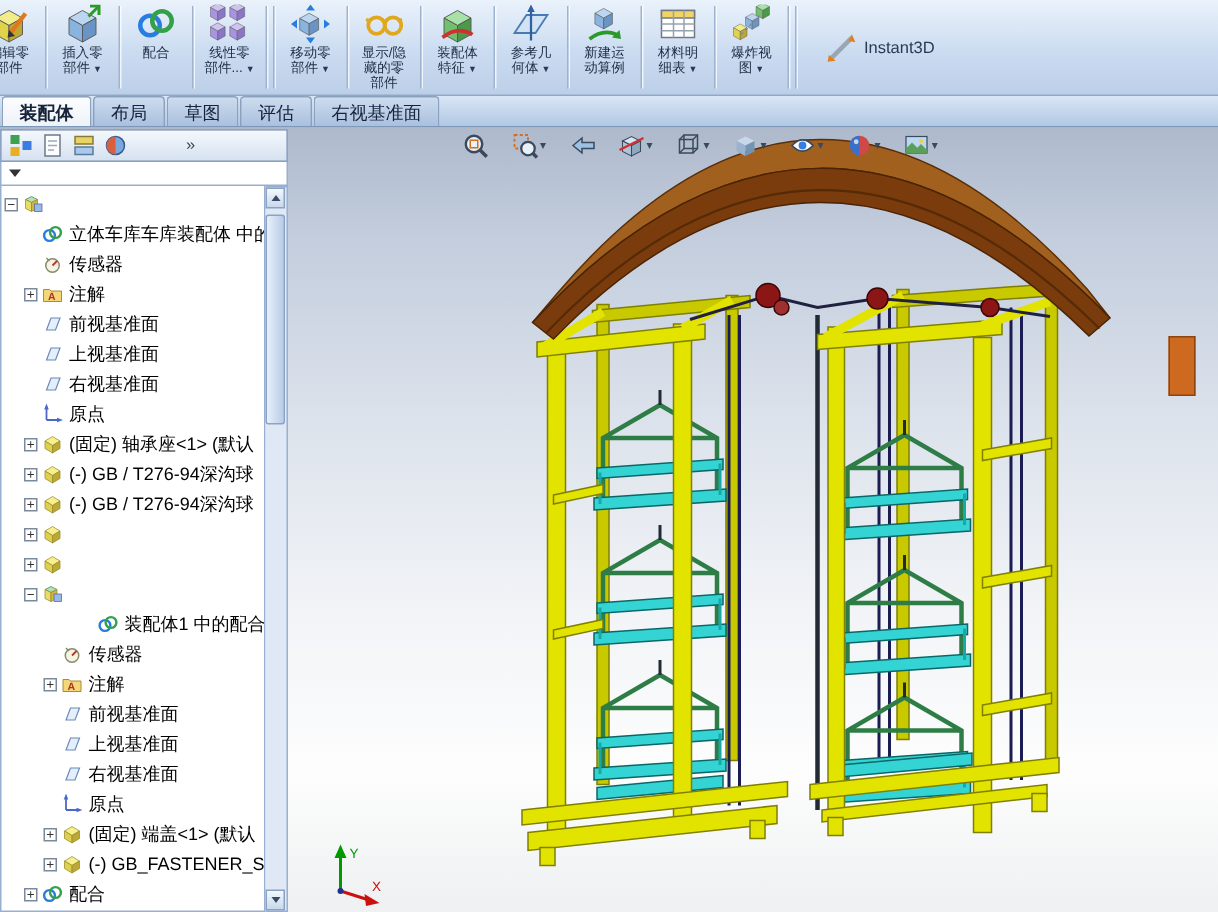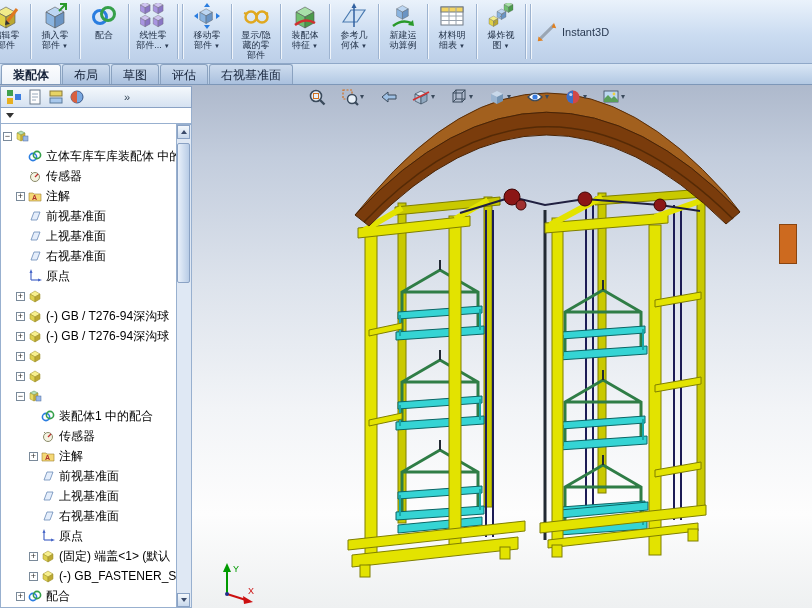--- a/index.html
+++ b/index.html
@@ -11,21 +11,21 @@
     background:linear-gradient(#eaf2fb,#cbdcf1 55%,#bccfe8);
     border-bottom:1px solid #8fa8c8;display:flex;align-items:stretch;overflow:hidden}
   .tb-btn{display:flex;flex-direction:column;align-items:center;justify-content:flex-start;
     padding:3px 3px 0;min-width:44px;cursor:default}
   .tb-btn.clipped{margin-left:-16px}
   .tb-btn .ticon{width:26px;height:26px;flex:0 0 26px}
   .tb-btn .ticon svg{width:26px;height:26px;display:block}
   .tb-btn .tlabel{font-size:9px;line-height:10px;color:#1d2c42;text-align:center;margin-top:1px}
   .tdd{font-size:6px;color:#2a3a52;margin-left:2px}
   .tb-sep{width:1px;background:#9db3d0;box-shadow:1px 0 0 rgba(255,255,255,.75);margin:4px 2px}
-  .tb-btn.wide{flex-direction:row;align-items:center;gap:5px;padding:0 4px}
+  .tb-btn.wide{flex-direction:row;align-items:center;gap:5px;padding:0 18px}
   .tb-btn.wide .tlabel{font-size:11px;color:#2a3a52}
   .tb-btn.wide .ticon{width:20px;height:20px;flex:0 0 20px}
   .tb-btn.wide .ticon svg{width:20px;height:20px}
 
   
   .tabbar{position:absolute;top:64px;left:0;width:812px;height:21px;
     background:linear-gradient(#d9e6f5,#b2c8e3);border-bottom:1px solid #7d97b8;
     display:flex;align-items:flex-end;padding-left:1px}
   .tab{font-size:12px;color:#16233a;padding:2px 11px 3px;height:20px;
     border:1px solid #8aa2c0;border-bottom:none;border-radius:3px 3px 0 0;
@@ -606,20 +606,21 @@
         </div>
         <div class="trow" style="padding-left: 15px;">
           <span class="texp">+</span>
           <span class="ticn">
             <svg viewBox="0 0 14 14">
               <polygon points="2,5 7,2 12,5 7,8" fill="#f7ef8e" stroke="#9a8c2a" stroke-width="0.5"></polygon>
               <polygon points="2,5 7,8 7,13 2,10" fill="#ded04e" stroke="#9a8c2a" stroke-width="0.5"></polygon>
               <polygon points="12,5 7,8 7,13 12,10" fill="#bca834" stroke="#9a8c2a" stroke-width="0.5"></polygon>
             </svg>
           </span>
+          <span class="tlbl">(固定) 轴承座&lt;1&gt; (默认</span>
         </div>
         <div class="trow" style="padding-left: 15px;">
           <span class="texp">+</span>
           <span class="ticn">
             <svg viewBox="0 0 14 14">
               <polygon points="2,5 7,2 12,5 7,8" fill="#f7ef8e" stroke="#9a8c2a" stroke-width="0.5"></polygon>
               <polygon points="2,5 7,8 7,13 2,10" fill="#ded04e" stroke="#9a8c2a" stroke-width="0.5"></polygon>
               <polygon points="12,5 7,8 7,13 12,10" fill="#bca834" stroke="#9a8c2a" stroke-width="0.5"></polygon>
             </svg>
           </span>
@@ -660,21 +661,21 @@
           <span class="texp">−</span>
           <span class="ticn">
             <svg viewBox="0 0 14 14">
               <polygon points="2,4 6,2 10,4 6,6" fill="#b8e0b8" stroke="#4a8a4a" stroke-width="0.5"></polygon>
               <polygon points="2,4 6,6 6,12 2,10" fill="#e8dc66" stroke="#988a28" stroke-width="0.5"></polygon>
               <polygon points="10,4 6,6 6,12 10,10" fill="#d0b840" stroke="#988a28" stroke-width="0.5"></polygon>
               <rect x="8" y="7" width="5" height="5" fill="#9ab8e8" stroke="#4a6a9a" stroke-width="0.5"></rect>
             </svg>
           </span>
         </div>
-        <div class="trow" style="padding-left: 28px;">
+        <div class="trow" style="padding-left: 28px; margin-left: 24px;">
           <span class="texp none"></span>
           <span class="ticn">
             <svg viewBox="0 0 14 14">
               <circle cx="5" cy="8" r="3.6" fill="none" stroke="#2a7de0" stroke-width="1.6"></circle>
               <circle cx="9" cy="6" r="3.6" fill="none" stroke="#35a04a" stroke-width="1.6"></circle>
             </svg>
           </span>
           <span class="tlbl">装配体1 中的配合</span>
         </div>
         <div class="trow" style="padding-left: 28px;">

